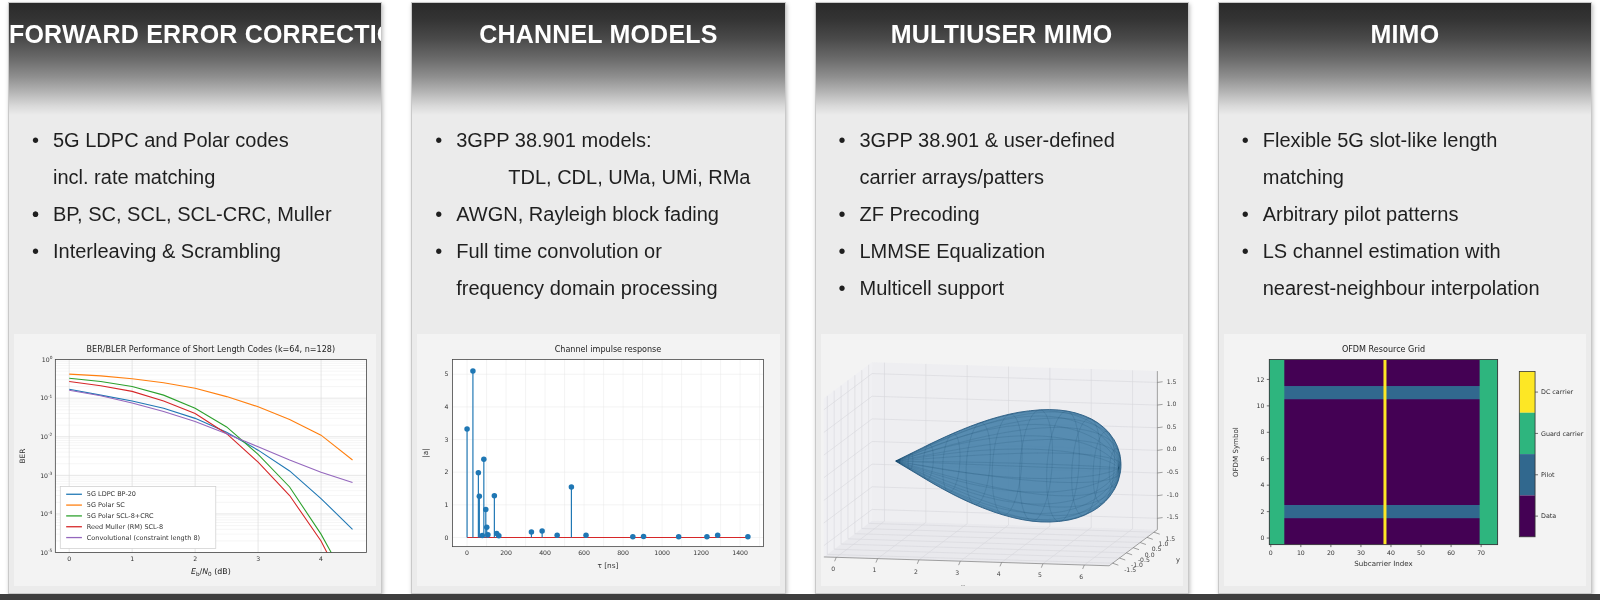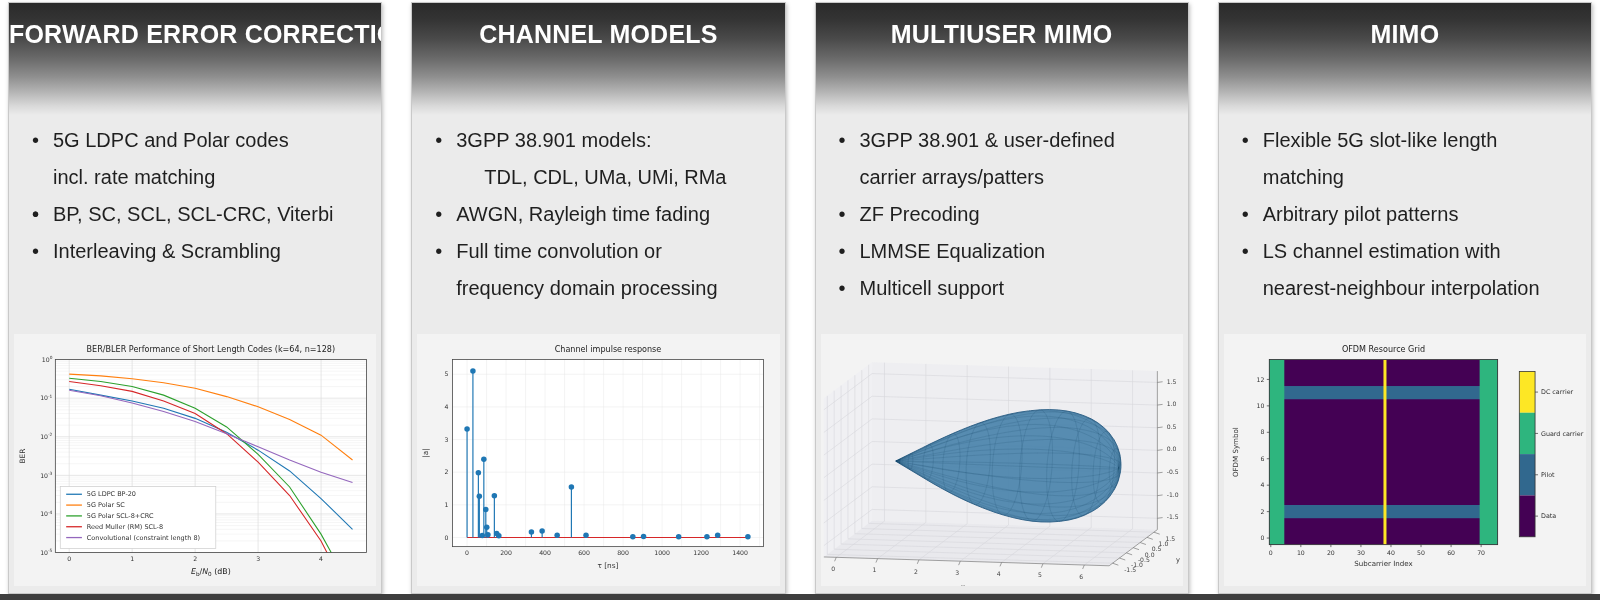--- a/index.html
+++ b/index.html
@@ -16,21 +16,21 @@
         text-align:center;}
   .card-title{color:#ffffff;font-weight:bold;font-size:25px;letter-spacing:0.2px;
         padding-top:17px;white-space:nowrap;
         font-family:"Liberation Sans", sans-serif;}
   .card-body{flex:1 1 auto;padding:7px 10px 0 20px;}
   ul.bullets{list-style:none;margin:0;padding:0;}
   ul.bullets li{margin:0;}
   .b-line{font-size:20px;line-height:37px;color:#1f1f1f;position:relative;
           padding-left:24px;white-space:nowrap;}
   .b-line .marker{position:absolute;left:3px;top:0;color:#1f1f1f;}
-  .b-line.cont.extra{padding-left:52px;}
+  .b-line.cont.extra{padding-left:52px;text-align:center;}
   .card-figure{flex:0 0 auto;margin:0 5px 7px 5px;}
   .card-figure svg{display:block;width:100%;height:auto;background:#f3f3f3;}
   .bottom-bar{position:absolute;left:0;right:0;bottom:0;height:6px;background:#3e3e3e;}
 </style>
 </head>
 <body>
 
 <div class="board">
     <div class="card">
     <div class="card-header">
@@ -39,21 +39,21 @@
     <div class="card-body">
       <ul class="bullets">
           <li>
             <div class="b-line first"><span class="marker">•</span><span>5G LDPC and Polar codes</span></div>
             <div class="b-line cont"><span>incl. rate matching</span></div>
           </li>
           <li>
             <div class="b-line first"><span class="marker">•</span></div>
           </li>
           <li>
-            <div class="b-line first"><span class="marker">•</span><span>BP, SC, SCL, SCL-CRC, Viterbi</span></div>
+            <div class="b-line first"><span class="marker">•</span><span>BP, SC, SCL, SCL-CRC, Muller</span></div>
           </li>
           <li>
             <div class="b-line first"><span class="marker">•</span><span>Interleaving &amp; Scrambling</span></div>
           </li>
         </ul>
     </div>
     <div class="card-figure">
         <svg viewBox="0 0 368 256">
           <rect x="0" y="0" width="368" height="256" fill="#f3f3f3"></rect>
           <rect x="42" y="26" width="316" height="196" fill="#ffffff"></rect>
@@ -151,21 +151,21 @@
     <div class="card-header">
       <div class="card-title">CHANNEL MODELS</div>
     </div>
     <div class="card-body">
       <ul class="bullets">
           <li>
             <div class="b-line first"><span class="marker">•</span><span>3GPP 38.901 models:</span></div>
             <div class="b-line cont extra"><span>TDL, CDL, UMa, UMi, RMa</span></div>
           </li>
           <li>
-            <div class="b-line first"><span class="marker">•</span><span>AWGN, Rayleigh time fading</span></div>
+            <div class="b-line first"><span class="marker">•</span><span>AWGN, Rayleigh block fading</span></div>
           </li>
           <li>
             <div class="b-line first"><span class="marker">•</span><span>Full time convolution or</span></div>
             <div class="b-line cont"><span>frequency domain processing</span></div>
           </li>
         </ul>
     </div>
     <div class="card-figure">
         <svg viewBox="0 0 368 256">
           <rect x="0" y="0" width="368" height="256" fill="#f3f3f3"></rect>

